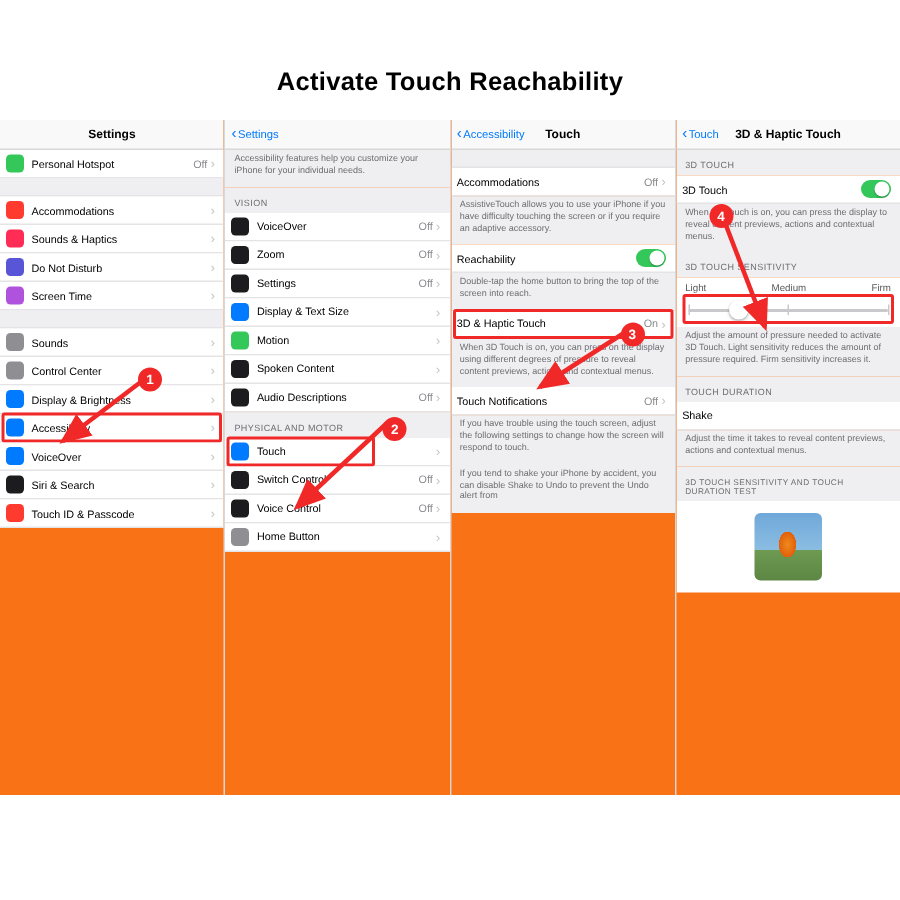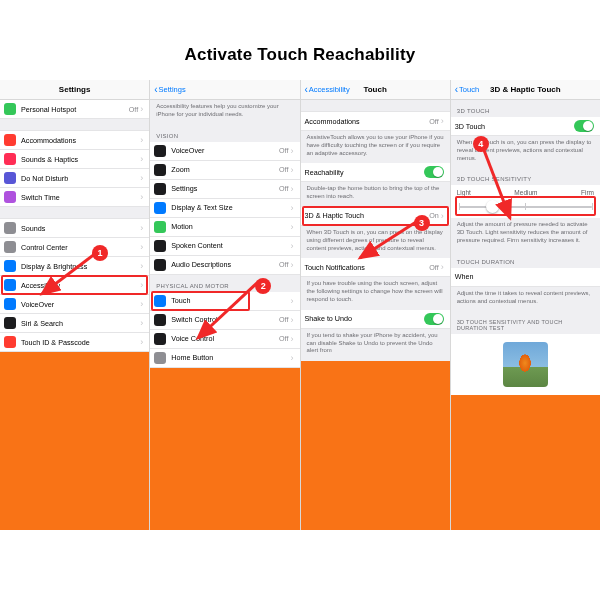--- a/index.html
+++ b/index.html
@@ -74,21 +74,21 @@
     <span class="chev">›</span>
     </div>
         <div class="row">
           <span class="icon ic-purple"></span>
     <span class="lbl">Do Not Disturb</span>
 
     <span class="chev">›</span>
     </div>
         <div class="row">
           <span class="icon ic-purple2"></span>
-    <span class="lbl">Switch Time</span>
+    <span class="lbl">Screen Time</span>
 
     <span class="chev">›</span>
     </div>
         <div class="section-gap"></div>
         <div class="row">
           <span class="icon ic-gray"></span>
     <span class="lbl">Sounds</span>
 
     <span class="chev">›</span>
     </div>
@@ -243,24 +243,20 @@
       <span class="chev">›</span>
       <span class="hl" style="left:1px; right:1px; top:-1px; bottom:-1px;"></span>
     </div>
     <div class="footer-text">When 3D Touch is on, you can press on the display using different degrees of pressure to reveal content previews, actions and contextual menus.</div>
     <div class="row">
       <span class="lbl">Touch Notifications</span>
       <span class="val">Off</span>
       <span class="chev">›</span>
     </div>
     <div class="footer-text">If you have trouble using the touch screen, adjust the following settings to change how the screen will respond to touch.</div>
-    <div class="row">
-      <span class="lbl">Shake to Undo</span>
-      <span class="toggle on"></span>
-    </div>
     <div class="footer-text">If you tend to shake your iPhone by accident, you can disable Shake to Undo to prevent the Undo alert from</div>
     <div class="badge" style="left:113px; top:135px;">3</div>
   </div>
 
   <div class="panel">
     <div class="hdr">
       <div class="hdr-back">
           <span class="chev">‹</span>
           <span>Touch</span>
         </div>
@@ -284,21 +280,21 @@
         <div class="tick" style="left:0%"></div>
         <div class="tick" style="left:50%"></div>
         <div class="tick" style="left:100%"></div>
         <div class="thumb" style="left:25%"></div>
         <span class="hl" style="left:-4px; right:-4px; top:-2px; bottom:-2px;"></span>
       </div>
     </div>
     <div class="footer-text">Adjust the amount of pressure needed to activate 3D Touch. Light sensitivity reduces the amount of pressure required. Firm sensitivity increases it.</div>
     <div class="section-hdr">TOUCH DURATION</div>
     <div class="row">
-      <span class="lbl">When</span>
+      <span class="lbl">Shake</span>
     </div>
     <div class="footer-text">Adjust the time it takes to reveal content previews, actions and contextual menus.</div>
     <div class="section-hdr" style="font-size:5.5px">3D TOUCH SENSITIVITY AND TOUCH DURATION TEST</div>
     <div style="background:#fff; padding:2px 0;">
       <span class="preview-img"></span>
     </div>
     <div class="badge" style="left:22px; top:56px;">4</div>
   </div>
 
 </div>

